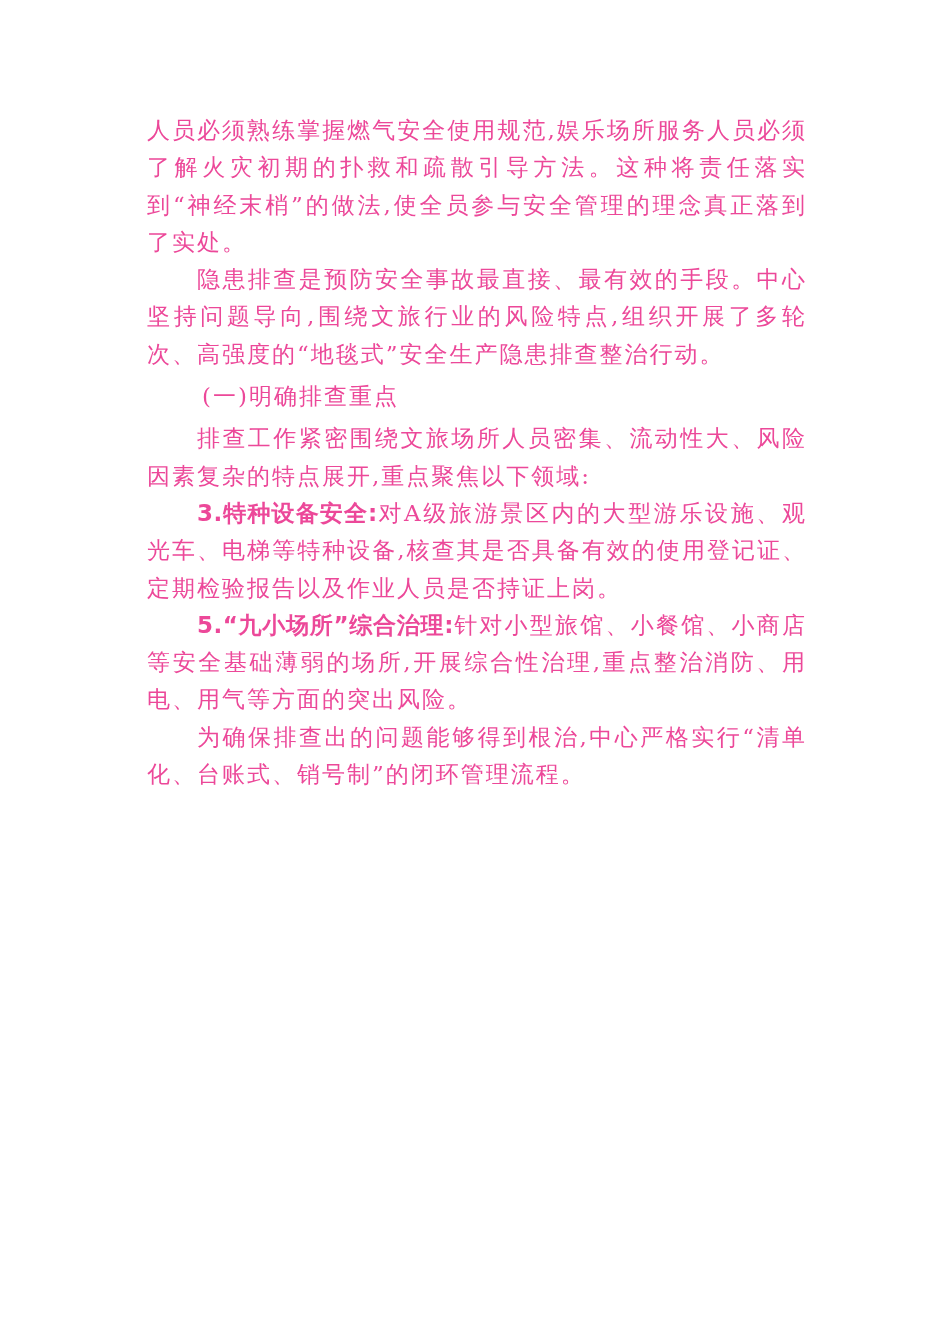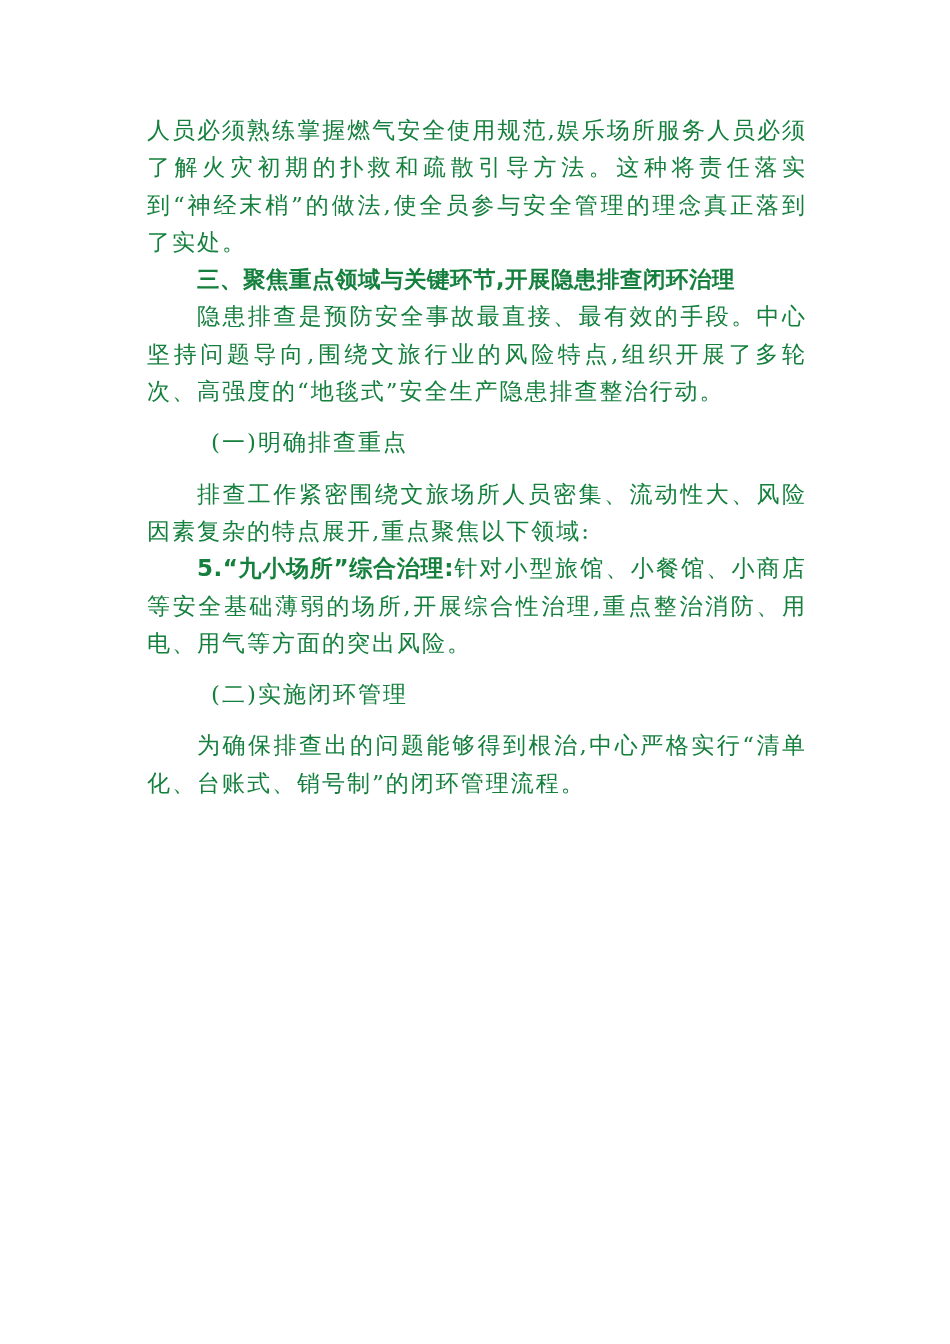--- a/index.html
+++ b/index.html
@@ -5,51 +5,50 @@
   html, body { margin: 0; padding: 0; background: #ffffff; }
   body { width: 950px; height: 1344px; position: relative; overflow: hidden; }
   .page {
     position: absolute;
     left: 147px;
     top: 112px;
     width: 660px;
     font-family: "DejaVu Serif", "Liberation Serif", serif;
     font-size: 23px;
     line-height: 37.3px;
-    color: #15803d;
+    color: #ec4899;
     letter-spacing: 2px;
     text-align: justify;
   }
   .para { margin: 0; text-indent: 50px; }
   .para.noindent { text-indent: 0; }
   .heading {
     margin: 0;
     text-indent: 50px;
     font-family: "DejaVu Sans", "Liberation Sans", sans-serif;
     font-weight: bold;
     letter-spacing: 0.5px;
     font-size: 22.5px;
   }
-  .subheading { margin: 14px; text-indent: 50px; }
+  .subheading { margin: 5px; text-indent: 50px; }
   .lead { font-weight: bold; font-family: "DejaVu Sans", "Liberation Sans", sans-serif; letter-spacing: 0.5px; }
 </style>
 </head>
 <body>
 
 <div class="page">
   <p class="para noindent">人员必须熟练掌握燃气安全使用规范,娱乐场所服务人员必须了解火灾初期的扑救和疏散引导方法。这种将责任落实到“神经末梢”的做法,使全员参与安全管理的理念真正落到了实处。</p>
 
-  <p class="heading">三、聚焦重点领域与关键环节,开展隐患排查闭环治理</p>
   <p class="para">隐患排查是预防安全事故最直接、最有效的手段。中心坚持问题导向,围绕文旅行业的风险特点,组织开展了多轮次、高强度的“地毯式”安全生产隐患排查整治行动。</p>
 
   <p class="subheading">(一)明确排查重点</p>
   <p class="para">排查工作紧密围绕文旅场所人员密集、流动性大、风险因素复杂的特点展开,重点聚焦以下领域:</p>
 
 
 
+  <p class="para"><span class="lead">3.特种设备安全:</span><span>对A级旅游景区内的大型游乐设施、观光车、电梯等特种设备,核查其是否具备有效的使用登记证、定期检验报告以及作业人员是否持证上岗。</span></p>
 
 
   <p class="para"><span class="lead">5.“九小场所”综合治理:</span><span>针对小型旅馆、小餐馆、小商店等安全基础薄弱的场所,开展综合性治理,重点整治消防、用电、用气等方面的突出风险。</span></p>
 
-  <p class="subheading">(二)实施闭环管理</p>
   <p class="para">为确保排查出的问题能够得到根治,中心严格实行“清单化、台账式、销号制”的闭环管理流程。</p>
 
 </div>
 
 </body></html>

